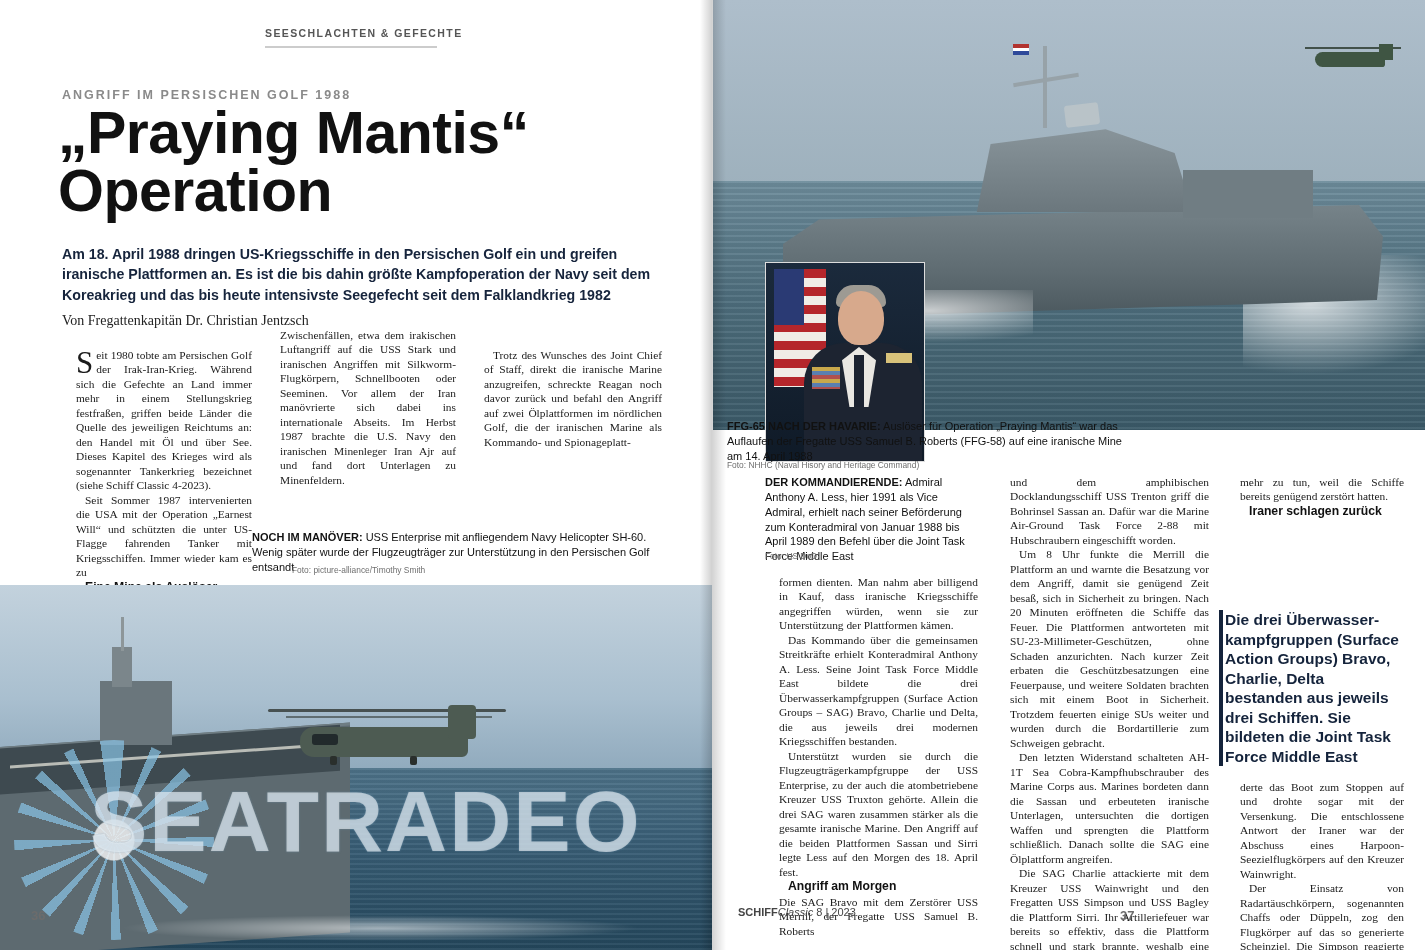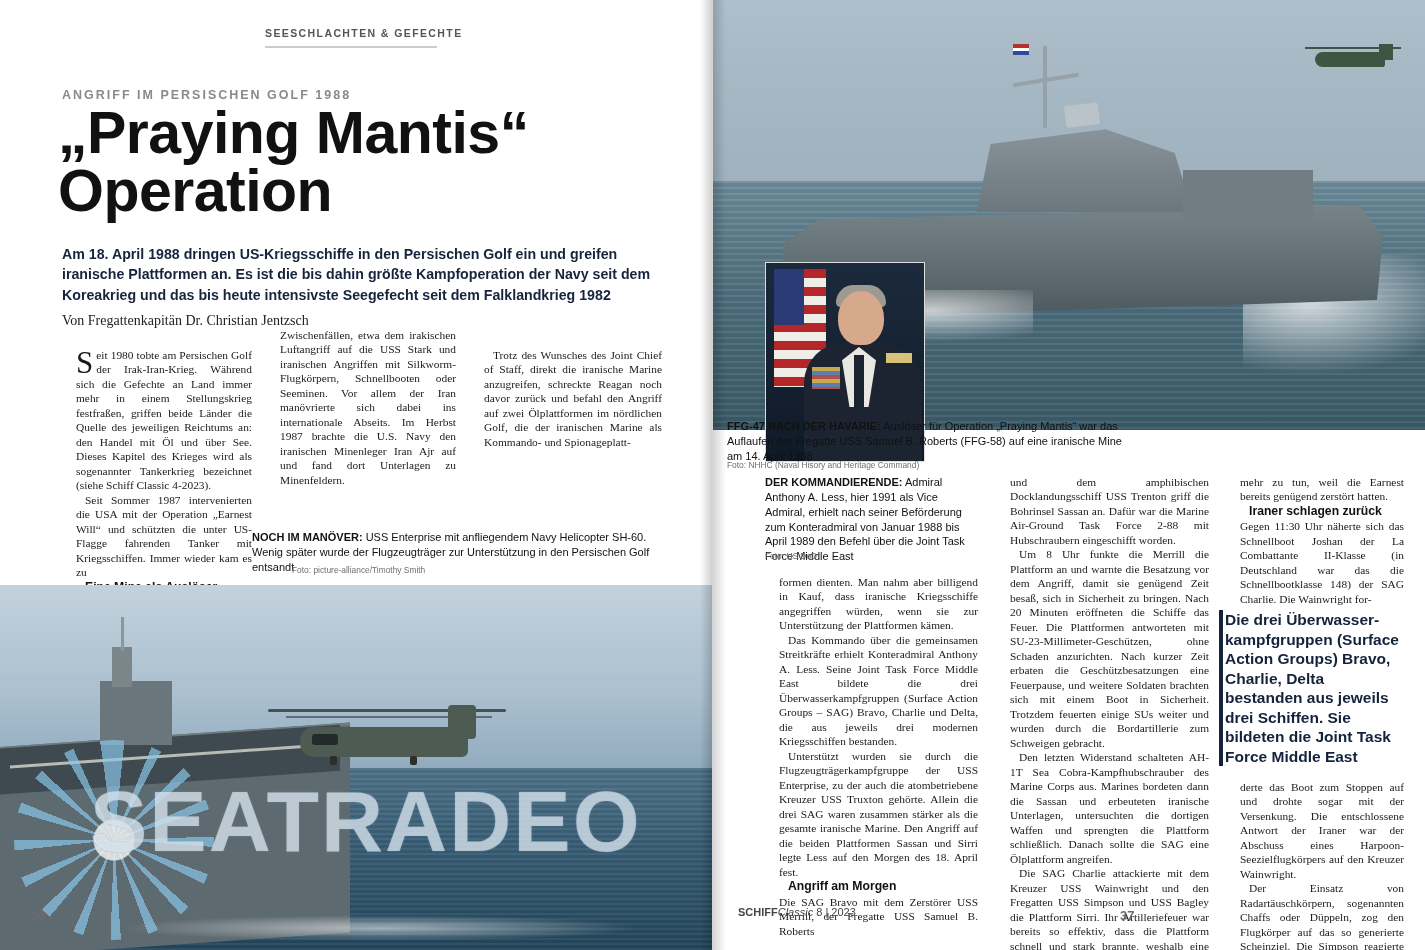--- a/index.html
+++ b/index.html
@@ -359,21 +359,21 @@
       <div class="p-shirt"></div>
       <div class="p-tie"></div>
       <div class="p-ribbons"></div>
       <div class="p-boards"></div>
       <div class="p-hair"></div>
       <div class="p-head"></div>
     </div>
   </div>
 
   <div class="caption cap-ffg">
-    <span class="lead">FFG-47 NACH DER HAVARIE:</span><span> Auslöser für Operation „Praying Mantis“ war das Auflaufen der Fregatte USS Samuel B. Roberts (FFG-58) auf eine iranische Mine am 14. April 1988</span>
+    <span class="lead">FFG-65 NACH DER HAVARIE:</span><span> Auslöser für Operation „Praying Mantis“ war das Auflaufen der Fregatte USS Samuel B. Roberts (FFG-58) auf eine iranische Mine am 14. April 1988</span>
   </div>
   <div class="credit credit-ffg">Foto: NHHC (Naval Hisory and Heritage Command)</div>
 
   <div class="caption cap-komm">
     <span class="lead">DER KOMMANDIERENDE:</span><span> Admiral Anthony A. Less, hier 1991 als Vice Admiral, erhielt nach seiner Beförderung zum Konteradmiral von Januar 1988 bis April 1989 den Befehl über die Joint Task Force Middle East</span>
   </div>
   <div class="credit credit-komm">Foto: US DoD</div>
 
   <div class="col rc1">
     <p class="first">formen dienten. Man nahm aber billigend in Kauf, dass iranische Kriegsschiffe angegriffen würden, wenn sie zur Unterstützung der Plattformen kämen.</p>
@@ -384,23 +384,22 @@
   </div>
 
   <div class="col rc2">
     <p class="first">und dem amphibischen Docklandungsschiff USS Trenton griff die Bohrinsel Sassan an. Dafür war die Marine Air-Ground Task Force 2-88 mit Hubschraubern eingeschifft worden.</p>
     <p>Um 8 Uhr funkte die Merrill die Plattform an und warnte die Besatzung vor dem Angriff, damit sie genügend Zeit besaß, sich in Sicherheit zu bringen. Nach 20 Minuten eröffneten die Schiffe das Feuer. Die Plattformen antworteten mit SU-23-Millimeter-Geschützen, ohne Schaden anzurichten. Nach kurzer Zeit erbaten die Geschützbesatzungen eine Feuerpause, und weitere Soldaten brachten sich mit einem Boot in Sicherheit. Trotzdem feuerten einige SUs weiter und wurden durch die Bordartillerie zum Schweigen gebracht.</p>
     <p>Den letzten Widerstand schalteten AH-1T Sea Cobra-Kampfhubschrauber des Marine Corps aus. Marines bordeten dann die Sassan und erbeuteten iranische Unterlagen, untersuchten die dortigen Waffen und sprengten die Plattform schließlich. Danach sollte die SAG eine Ölplattform angreifen.</p>
     <p>Die SAG Charlie attackierte mit dem Kreuzer USS Wainwright und den Fregatten USS Simpson und USS Bagley die Plattform Sirri. Ihr Artilleriefeuer war bereits so effektiv, dass die Plattform schnell und stark brannte, weshalb eine Landung darauf ausgeschlossen war. Die SEALs hatten nichts</p>
   </div>
 
   <div class="col rc3">
-    <p class="first">mehr zu tun, weil die Earnest bereits genügend zerstört hatten.</p>
+    <p class="first">mehr zu tun, weil die Schiffe bereits genügend zerstört hatten.</p>
     <p class="subhead">Iraner schlagen zurück</p>
-    <p class="first">Gegen 11:30 Uhr näherte sich das Schnellboot Joshan der La Combattante II-Klasse (in Deutschland war das die Schnellbootklasse 148) der SAG Charlie. Die Wainwright for-</p>
   </div>
 
   <div class="pullquote">Die drei Überwasser­kampfgruppen (Surface Action Groups) Bravo, Charlie, Delta bestanden aus jeweils drei Schiffen. Sie bildeten die Joint Task Force Middle East</div>
 
   <div class="col rc3b">
     <p class="first">derte das Boot zum Stoppen auf und drohte sogar mit der Versenkung. Die entschlossene Antwort der Iraner war der Abschuss eines Harpoon-Seezielflugkörpers auf den Kreuzer Wainwright.</p>
     <p>Der Einsatz von Radartäuschkörpern, sogenannten Chaffs oder Düppeln, zog den Flugkörper auf das so generierte Scheinziel. Die Simpson reagierte sofort und feuerte vier</p>
   </div>
 
   <div class="magfooter">

